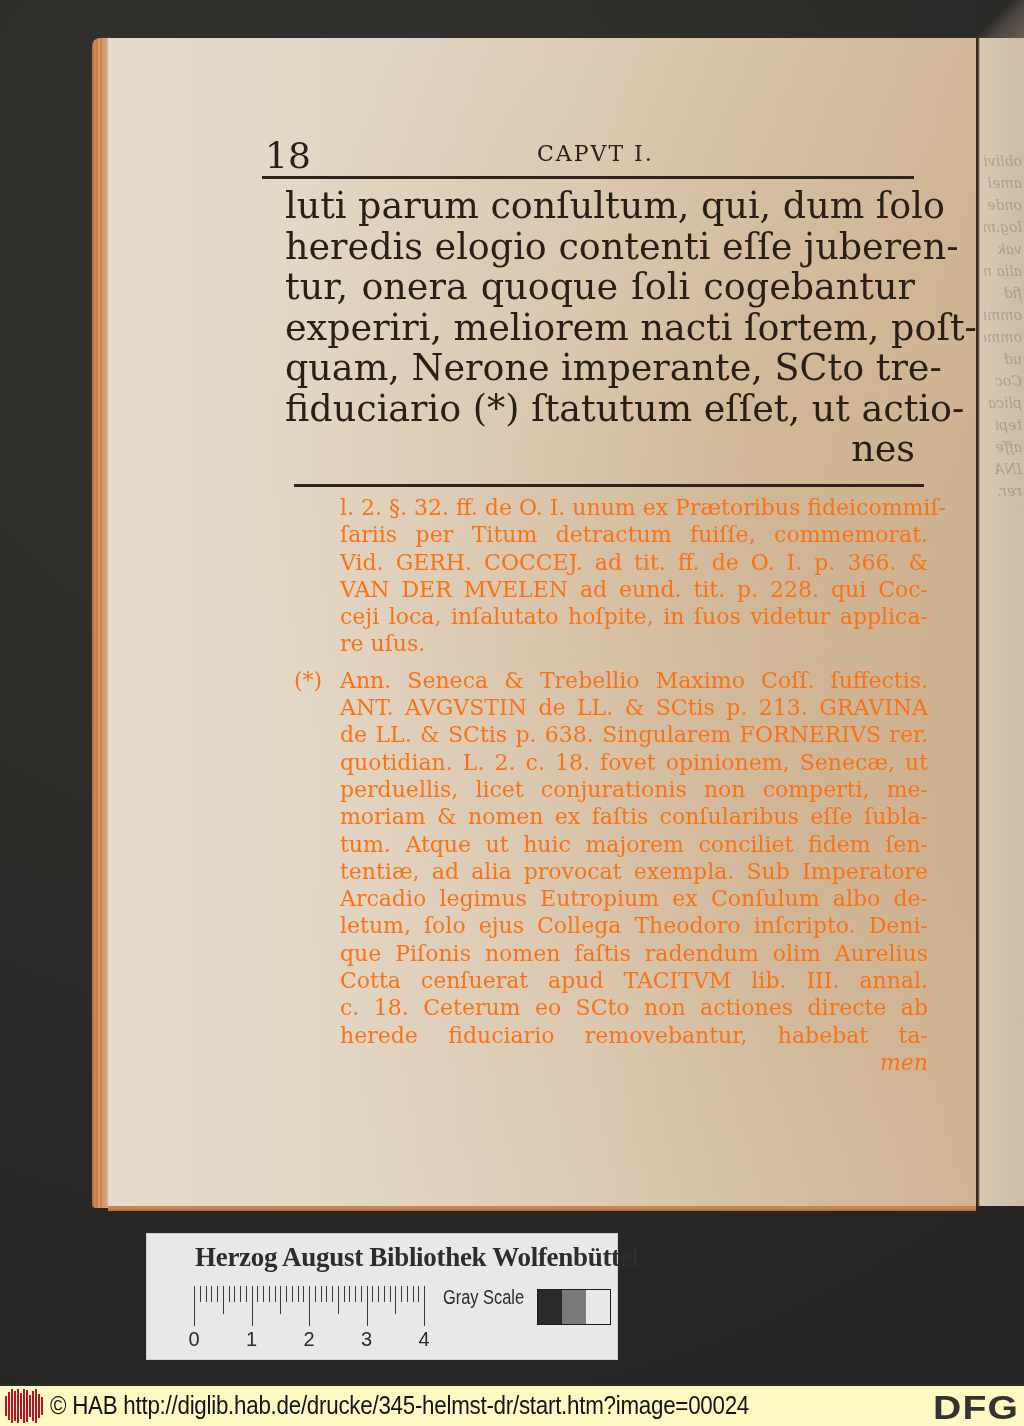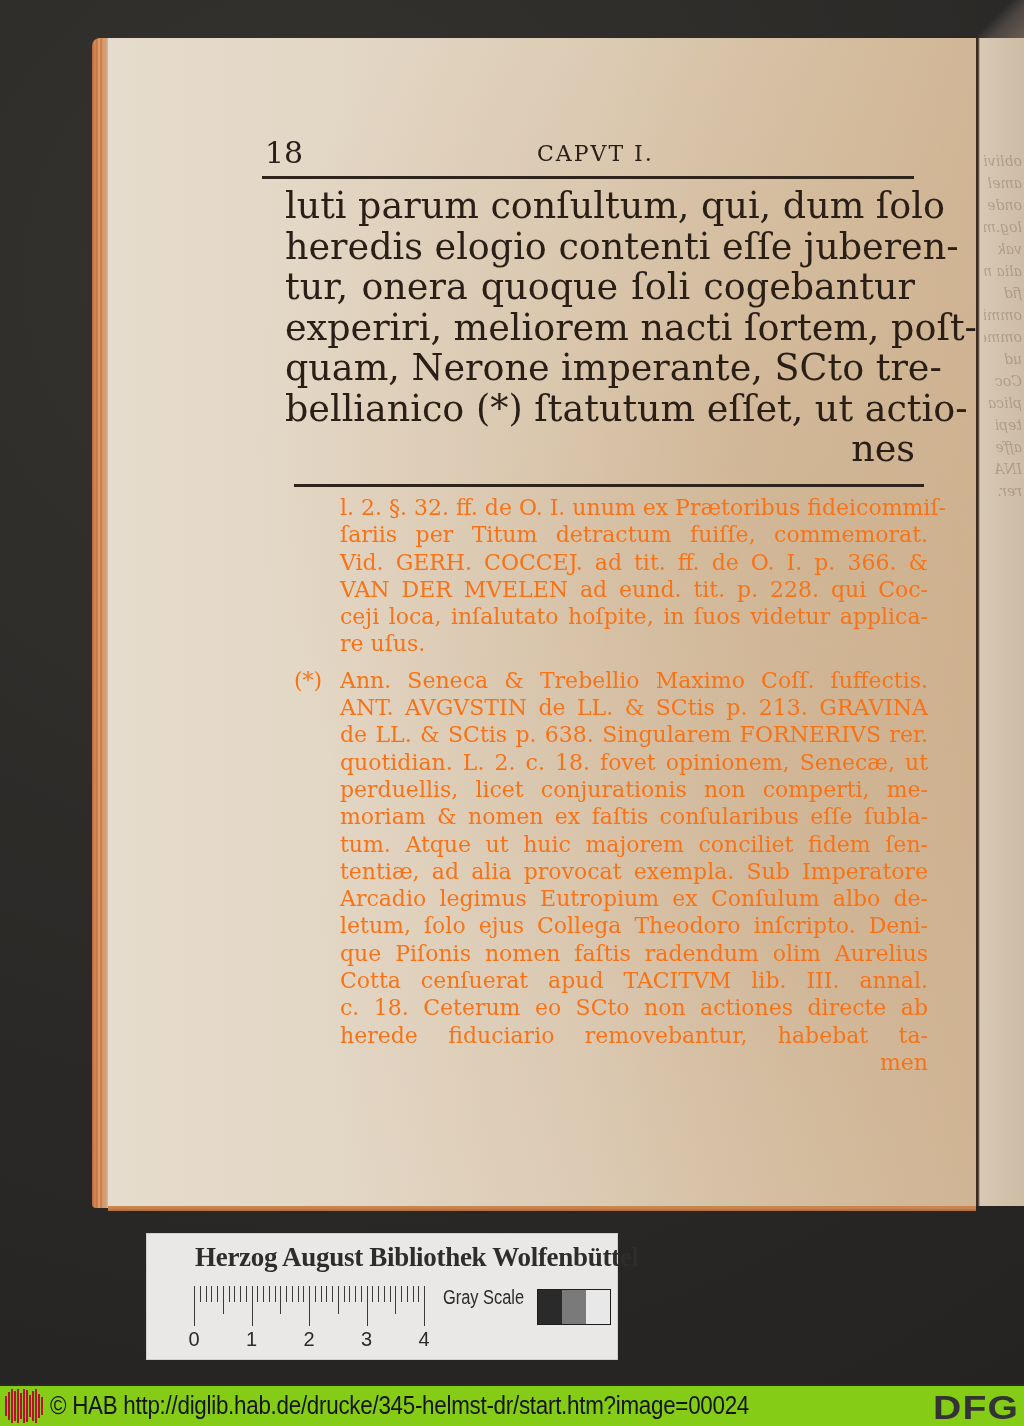--- a/index.html
+++ b/index.html
@@ -39,21 +39,21 @@
     transform:scaleX(-1); font-style:italic; white-space:nowrap;
   }
   .glass-top {
     position:absolute; left:976px; top:0; width:48px; height:40px;
     background:linear-gradient(135deg, #2a2927 40%, #4b4440 60%, #6b5e52 100%);
   }
 
   .running-head {
     position:absolute; left:265px; top:135px; width:650px; height:40px;
   }
-  .folio { position:absolute; left:0; top:0; font-size:30px; color:#2a2019; }
+  .folio { position:absolute; left:0; top:0; font-size:36px; color:#2a2019; }
   .caput { position:absolute; left:272px; top:6px; font-size:22px; letter-spacing:2px; color:#2a2019; font-variant:small-caps; }
   .head-rule {
     position:absolute; left:262px; top:176px; width:652px; height:0;
     border-top:3px solid #2e241c;
   }
   .main-text {
     position:absolute; left:285px; top:186px; width:630px;
     font-size:36.5px; line-height:40.5px; color:#2a1f17;
     text-align:justify;
   }
@@ -63,21 +63,21 @@
   .foot-rule {
     position:absolute; left:294px; top:484px; width:630px; height:0;
     border-top:3px solid #2e241c;
   }
   .notes {
     position:absolute; left:340px; top:494px; width:588px;
     font-size:22px; line-height:27.3px; color:#f97316;
   }
   .notes .ln { display:block; white-space:nowrap; text-align:justify; text-align-last:justify; height:27.3px; }
   .notes .ln.last-left { text-align-last:left; }
-  .notes .ln.last-right { text-align:left; text-align-last:right; }
+  .notes .ln.last-right { text-align:left; text-align-last:right;font-style:italic; }
   .note-gap { height:9px; }
   .note-marker { position:absolute; left:-46px; font-size:22px; }
   .note2 { position:relative; }
 
   
   .target {
     position:absolute; left:146px; top:1233px; width:470px; height:125px;
     background:#e9e8e6; border:1px solid #cfcfcd;
   }
   .target-title {
@@ -91,21 +91,21 @@
     position:absolute; left:296px; top:52px; font-family:"Liberation Sans", sans-serif;
     font-size:20px; color:#2b2b2b; transform:scaleX(0.82); transform-origin:left top; white-space:nowrap;
   }
   .gray-scale {
     position:absolute; left:390px; top:55px; width:72px; height:34px; display:flex;
     border:1px solid #1d1d1d;
   }
   .gray-scale div { flex:1; }
 
   .footer-bar {
-    position:absolute; left:0; top:1386px; width:1024px; height:40px; background:#84cc16;
+    position:absolute; left:0; top:1386px; width:1024px; height:40px; background:#fef9c3;
   }
   .hab-logo { position:absolute; left:5px; top:3px; width:40px; height:34px; }
   .hab-logo span { position:absolute; top:0; width:2px; background:#b3142a; }
   .footer-text {
     position:absolute; left:50px; top:4px; font-family:"Liberation Sans", sans-serif;
     font-size:26px; color:#151515; white-space:nowrap; transform:scaleX(0.86); transform-origin:left top; letter-spacing:-0.3px;
   }
   .dfg {
     position:absolute; left:933px; top:2px; font-family:"Liberation Sans", sans-serif;
     font-weight:bold; font-size:34px; color:#333; letter-spacing:1px; transform:scaleX(1.15); transform-origin:left top;
@@ -147,21 +147,21 @@
   <span class="caput">CAPVT I.</span>
 </div>
 <div class="head-rule"></div>
 
 <div class="main-text">
   <span class="ln">luti parum conſultum, qui, dum ſolo</span>
   <span class="ln">heredis elogio contenti eſſe juberen-</span>
   <span class="ln">tur, onera quoque ſoli cogebantur</span>
   <span class="ln">experiri, meliorem nacti ſortem, poſt-</span>
   <span class="ln">quam, Nerone imperante, SCto tre-</span>
-  <span class="ln">bellianico (*) ſtatutum eſſet, ut actio-</span>
+  <span class="ln">fiduciario (*) ſtatutum eſſet, ut actio-</span>
   <span class="ln last">nes</span>
 </div>
 
 <div class="foot-rule"></div>
 
 <div class="notes">
   <div>
     <span class="ln">l. 2. §. 32. ff. de O. I. unum ex Prætoribus fideicommiſ-</span>
     <span class="ln">ſariis per Titum detractum fuiſſe, commemorat.</span>
     <span class="ln">Vid. GERH. COCCEJ. ad tit. ff. de O. I. p. 366. &amp;</span>

